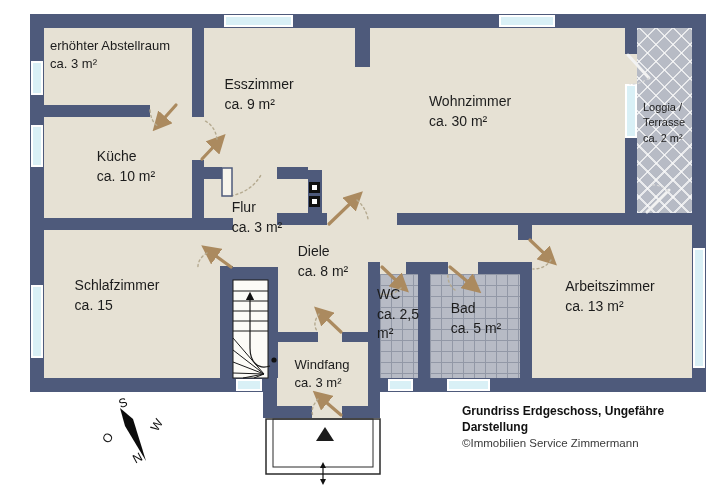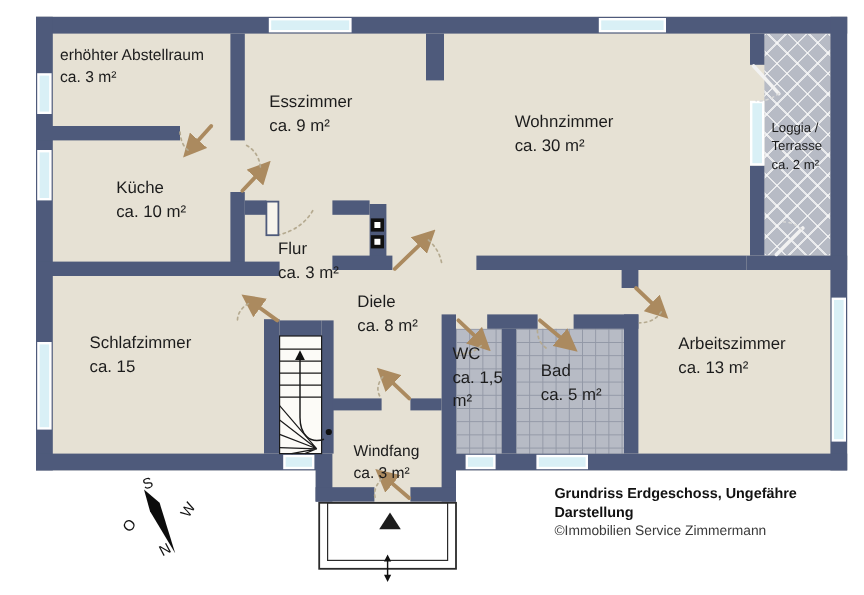--- a/index.html
+++ b/index.html
@@ -223,32 +223,32 @@
       <div class="room-label" style="left: 323px; top: 242px; font-size: 14px;">
         <div>Diele</div>
         <div>ca. 8 m²</div>
       </div>
       <div class="room-label" style="left: 117px; top: 276px; font-size: 14px;">
         <div>Schlafzimmer</div>
         <div>ca. 15</div>
       </div>
       <div class="room-label" style="left: 398px; top: 285px; font-size: 14px;">
         <div>WC</div>
-        <div>ca. 1,5</div>
+        <div>ca. 2,5</div>
         <div>m²</div>
       </div>
       <div class="room-label" style="left: 476px; top: 299px; font-size: 14px;">
         <div>Bad</div>
         <div>ca. 5 m²</div>
       </div>
       <div class="room-label" style="left: 610px; top: 277px; font-size: 14px;">
         <div>Arbeitszimmer</div>
         <div>ca. 13 m²</div>
       </div>
-      <div class="room-label" style="left: 322px; top: 356px; font-size: 13px; margin-top: 11px;">
+      <div class="room-label" style="left: 322px; top: 356px; font-size: 13px;">
         <div>Windfang</div>
         <div>ca. 3 m²</div>
       </div>
     </div>
 
   <div id="footer">
     <div class="bold">Grundriss Erdgeschoss, Ungefähre</div>
     <div class="bold">Darstellung</div>
     <div class="copy">©Immobilien Service Zimmermann</div>
   </div>

